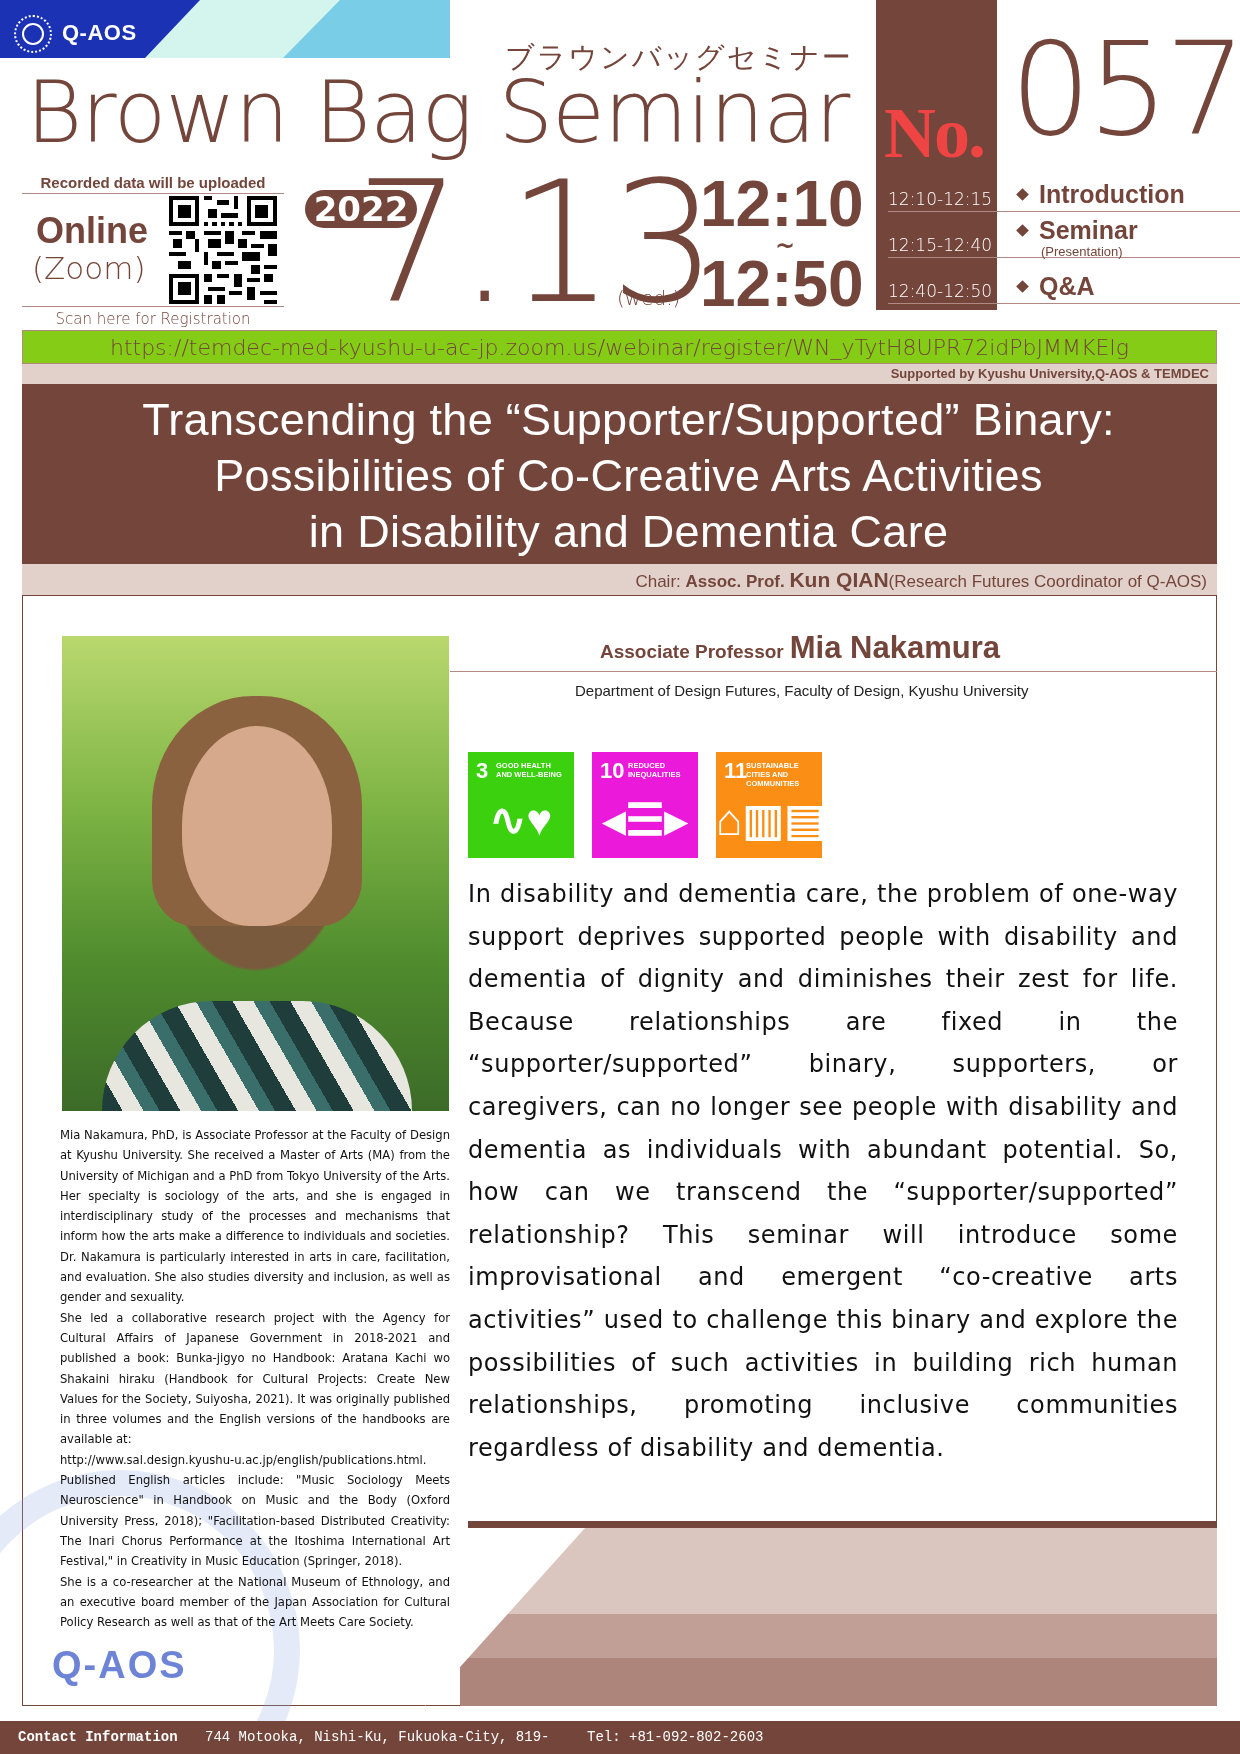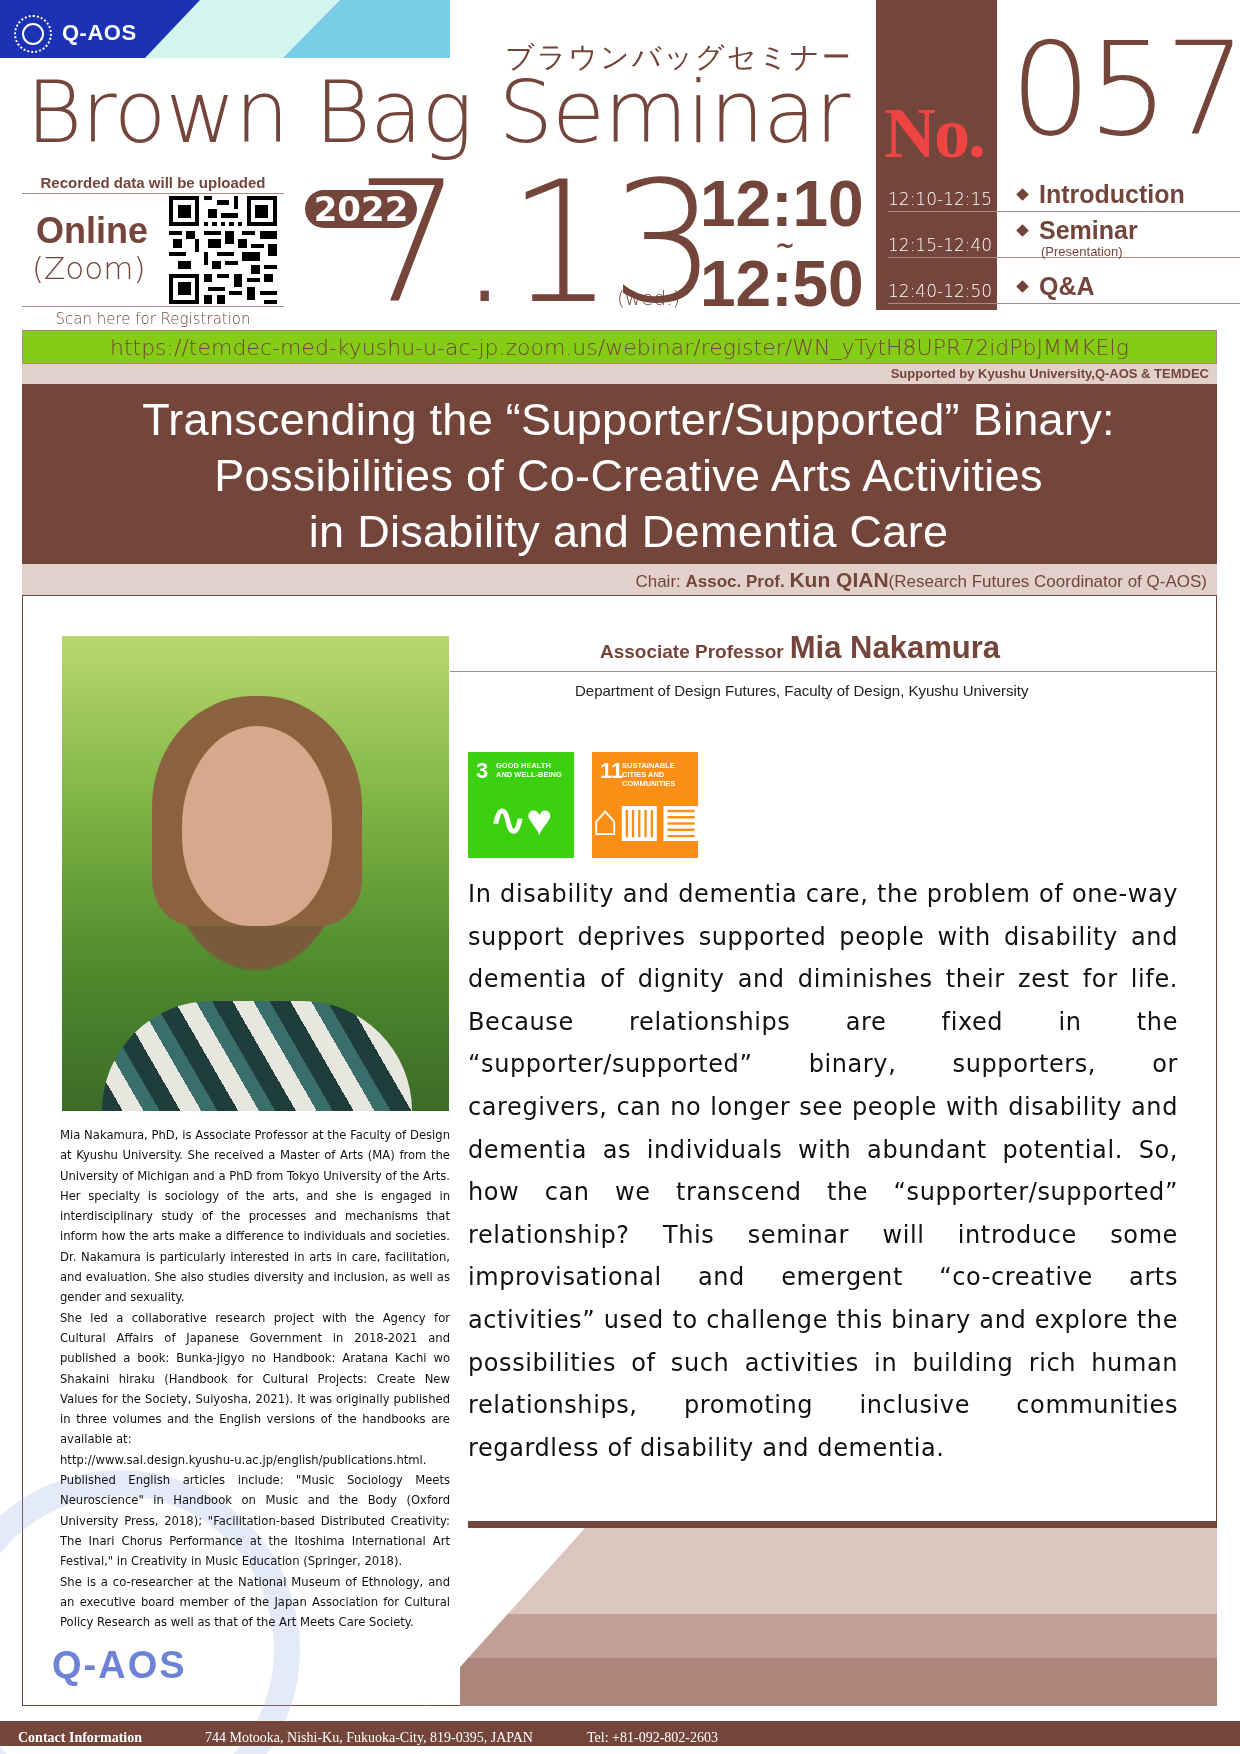--- a/index.html
+++ b/index.html
@@ -87,21 +87,21 @@
   .band1 { left:460px; top:1528px; width:757px; height:86px; background:#dac5bf; }
   .band2 { left:460px; top:1614px; width:757px; height:44px; background:#c29f96; }
   .band3 { left:460px; top:1658px; width:757px; height:48px; background:#ad857a; }
   .diag-mask { left:425px; top:1528px; width:0; height:0; border-top:178px solid #fff; border-right:160px solid transparent; }
 
   
   .wm-ring { left:-60px; top:1470px; width:360px; height:360px; border-radius:50%; border:26px solid rgba(150,170,230,0.25); }
   .wm-text { left:52px; top:1644px; font-family:"Liberation Sans", sans-serif; font-weight:bold; font-size:38px; color:rgba(60,90,200,0.75); letter-spacing:2px; }
 
   
-  .footer { left:0; top:1721px; width:1240px; height:25px; background:#74453a; color:#fff; font-family:Liberation Serif, serif; font-size:14px; line-height:33px; display:flex; gap:0; padding-left:18px; }
+  .footer { left:0; top:1721px; width:1240px; height:33px; background:#74453a; color:#fff; font-family:Liberation Mono, monospace; font-size:14px; line-height:33px; display:flex; gap:0; padding-left:18px; }
   .footer .lbl { font-weight:bold; width:187px; }
   .footer .org { width:466px; }
   .footer .addr { width:382px; }
 </style>
 </head>
 <body>
 
 <div class="abs banner">
   <div class="b-blue"></div>
   <div class="b-mint"></div>
@@ -246,20 +246,25 @@
 </div>
 <div class="abs speaker-line"></div>
 <div class="abs dept">Department of Design Futures, Faculty of Design, Kyushu University</div>
 
 <div class="abs sdg-row">
   <div class="sdg" style="background:#3bd10f;">
     <span class="num">3</span>
     <span class="lbl">GOOD HEALTH AND WELL-BEING</span>
     <span class="glyph">∿♥</span>
   </div>
+  <div class="sdg" style="background:#eb19da;">
+    <span class="num">10</span>
+    <span class="lbl" style="left:36px;">REDUCED INEQUALITIES</span>
+    <span class="glyph">◂☰▸</span>
+  </div>
   <div class="sdg" style="background:#fb8e14;">
     <span class="num">11</span>
     <span class="lbl" style="left:30px;">SUSTAINABLE CITIES AND COMMUNITIES</span>
     <span class="glyph">⌂▥▤</span>
   </div>
 </div>
 
 <div class="abs abstract">In disability and dementia care, the problem of one-way support deprives supported people with disability and dementia of dignity and diminishes their zest for life. Because relationships are fixed in the “supporter/supported” binary, supporters, or caregivers, can no longer see people with disability and dementia as individuals with abundant potential. So, how can we transcend the “supporter/supported” relationship? This seminar will introduce some improvisational and emergent “co-creative arts activities” used to challenge this binary and explore the possibilities of such activities in building rich human relationships, promoting inclusive communities regardless of disability and dementia.</div>
 
 <div class="abs bio">

